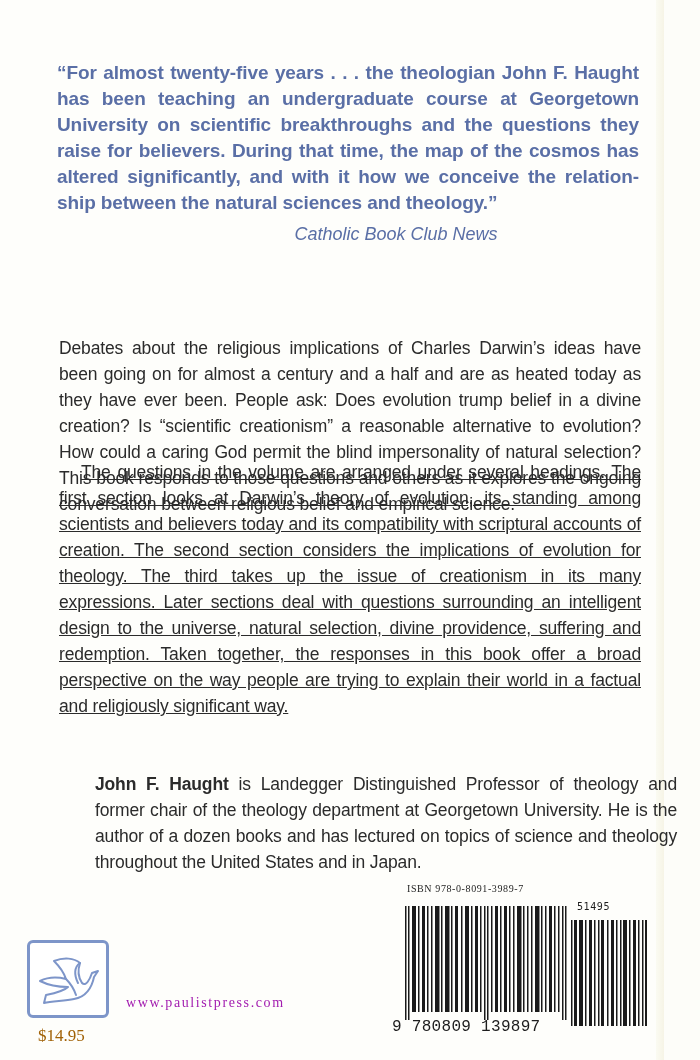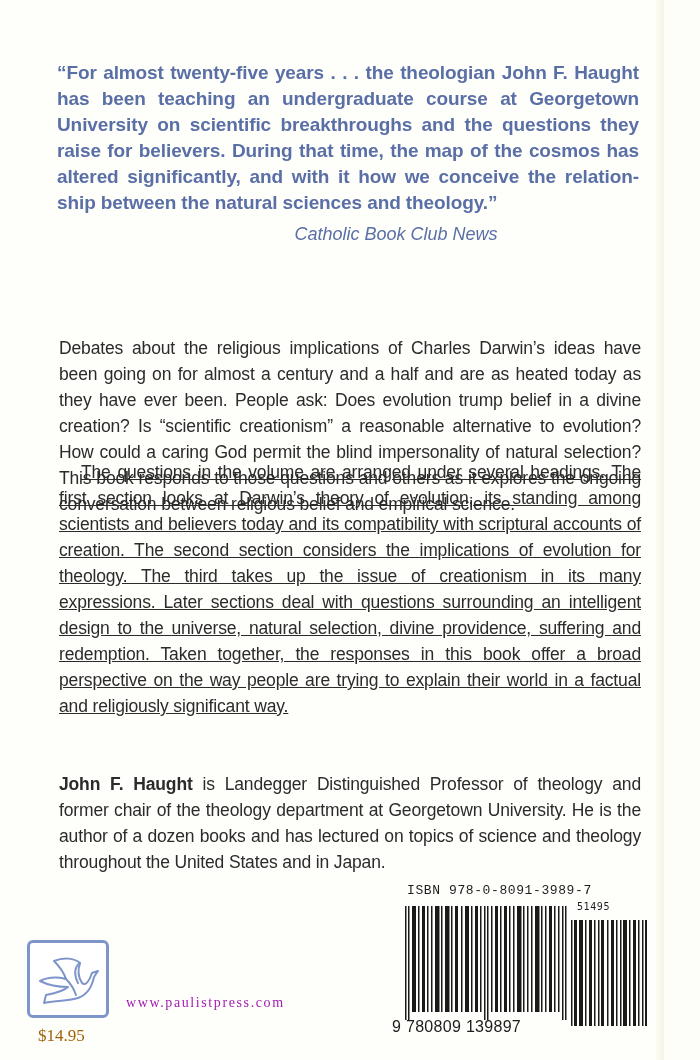--- a/index.html
+++ b/index.html
@@ -19,38 +19,38 @@
     }
     .attribution span { display: inline-block; margin-left: 0; transform: translateX(0px); }
 
     .body-text {
       position: absolute; left: 59px; width: 582px;
       color: #2b2b2b; font-size: 17.5px; line-height: 26px;
       text-align: justify; letter-spacing: -0.15px;
     }
     .p1 { top: 295px; margin-top: 40px; }
     .p2 { top: 459px; text-indent: 22px; text-decoration: underline; }
-    .p3 { top: 771px; }
+    .p3 { top: 771px; margin-left: 36px; }
     .bold { font-weight: bold; }
 
     .isbn-label {
       position: absolute; left: 407px; top: 883px;
-      font-family: Liberation Mono, monospace;
-      font-size: 13px; color: #1d1d1d; letter-spacing: 0.6px;
+      font-family: Liberation Serif, serif;
+      font-size: 10px; color: #1d1d1d; letter-spacing: 0.6px;
     }
     .price-code {
       position: absolute; left: 577px; top: 901px;
       font-family: "DejaVu Sans Mono", "Liberation Mono", monospace;
       font-size: 10px; color: #1d1d1d; letter-spacing: 0.6px;
     }
     .barcode-main { position: absolute; left: 405px; top: 906px; width: 167px; height: 114px; }
     .barcode-addon { position: absolute; left: 569px; top: 920px; width: 80px; height: 106px; }
     .ean-digits {
       position: absolute; left: 392px; top: 1018px;
-      font-family: Liberation Sans, sans-serif;
+      font-family: Liberation Mono, monospace;
       font-size: 16px; color: #1d1d1d; letter-spacing: 0.3px;
     }
 
     .logo-box {
       position: absolute; left: 27px; top: 940px; width: 82px; height: 78px;
       border: 3px solid #7d95c9; border-radius: 6px; background: #fff;
     }
     .logo-box svg { position: absolute; left: 4px; top: 6px; }
     .press-name {
       position: absolute; left: 124px; top: 966px;

